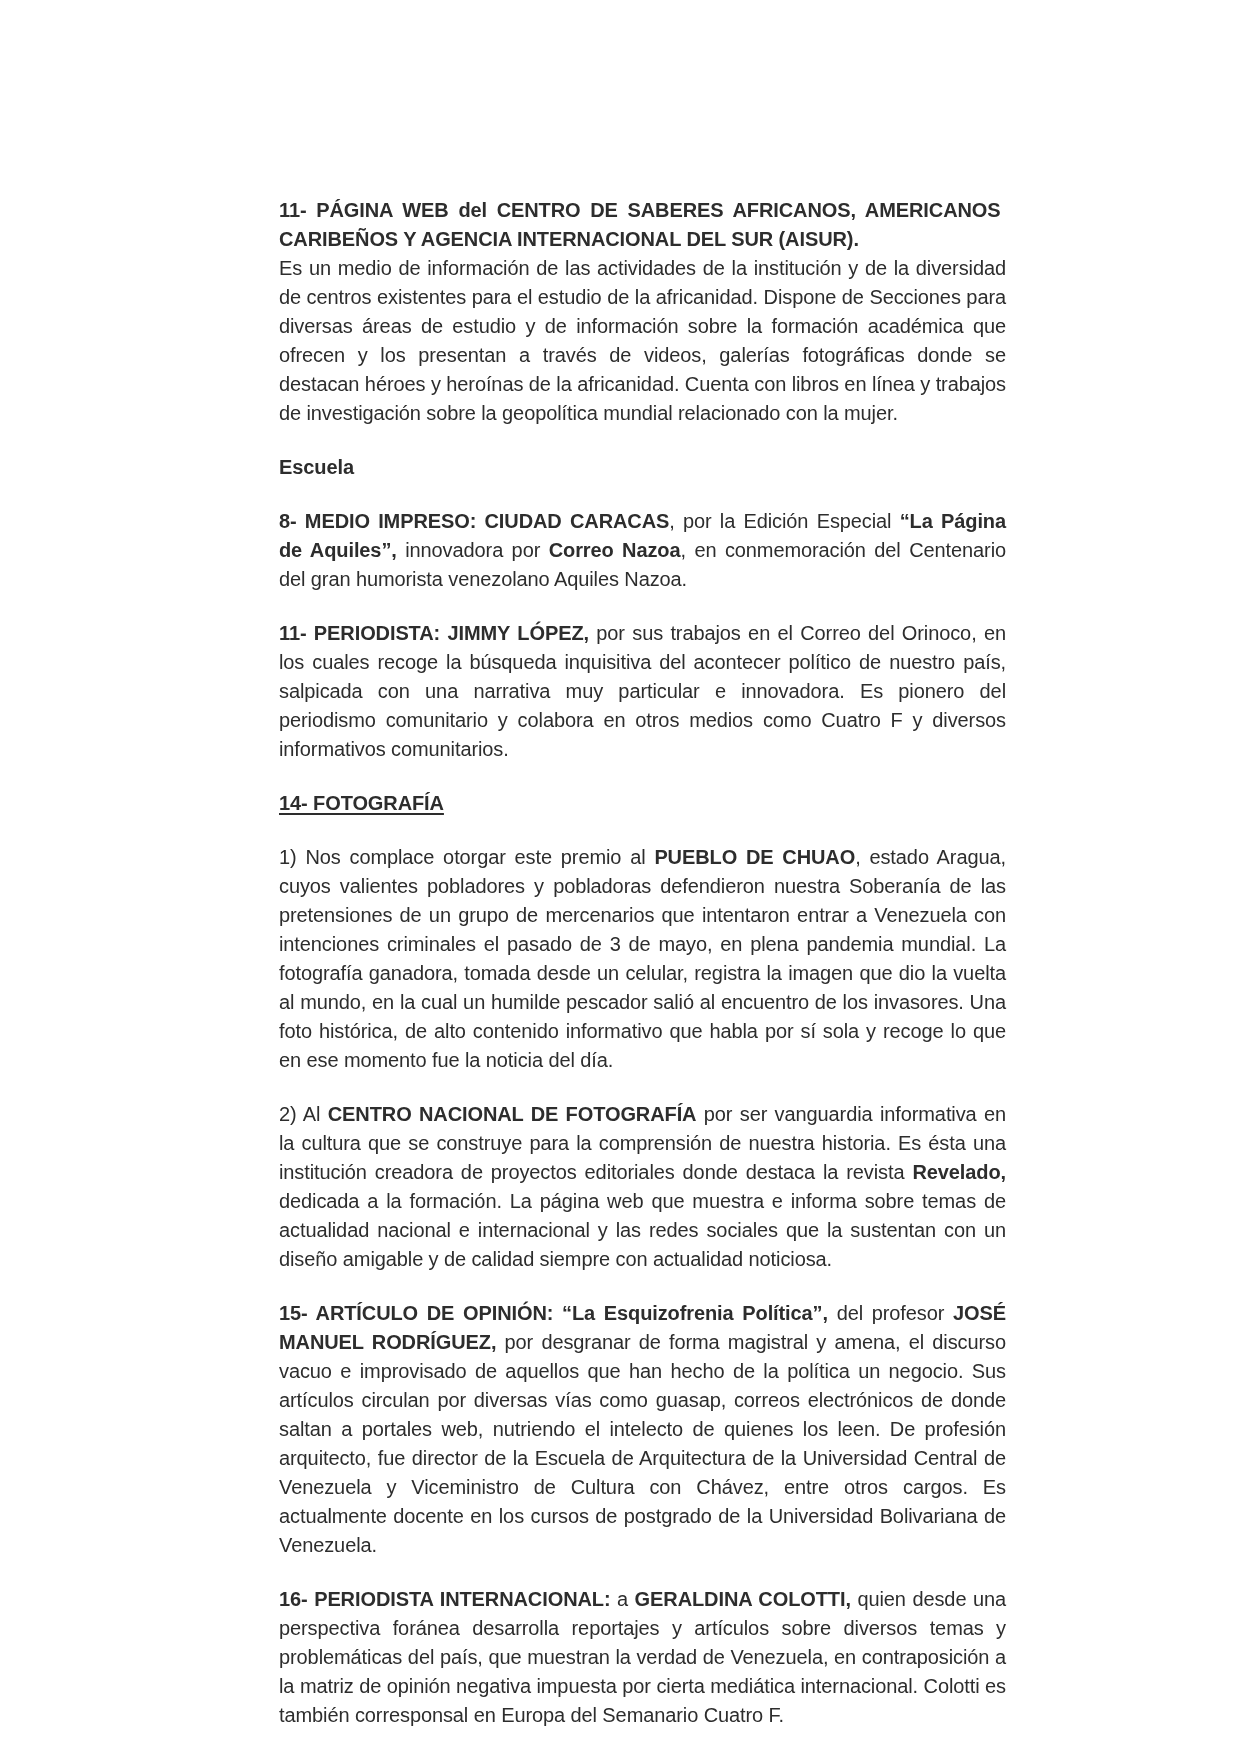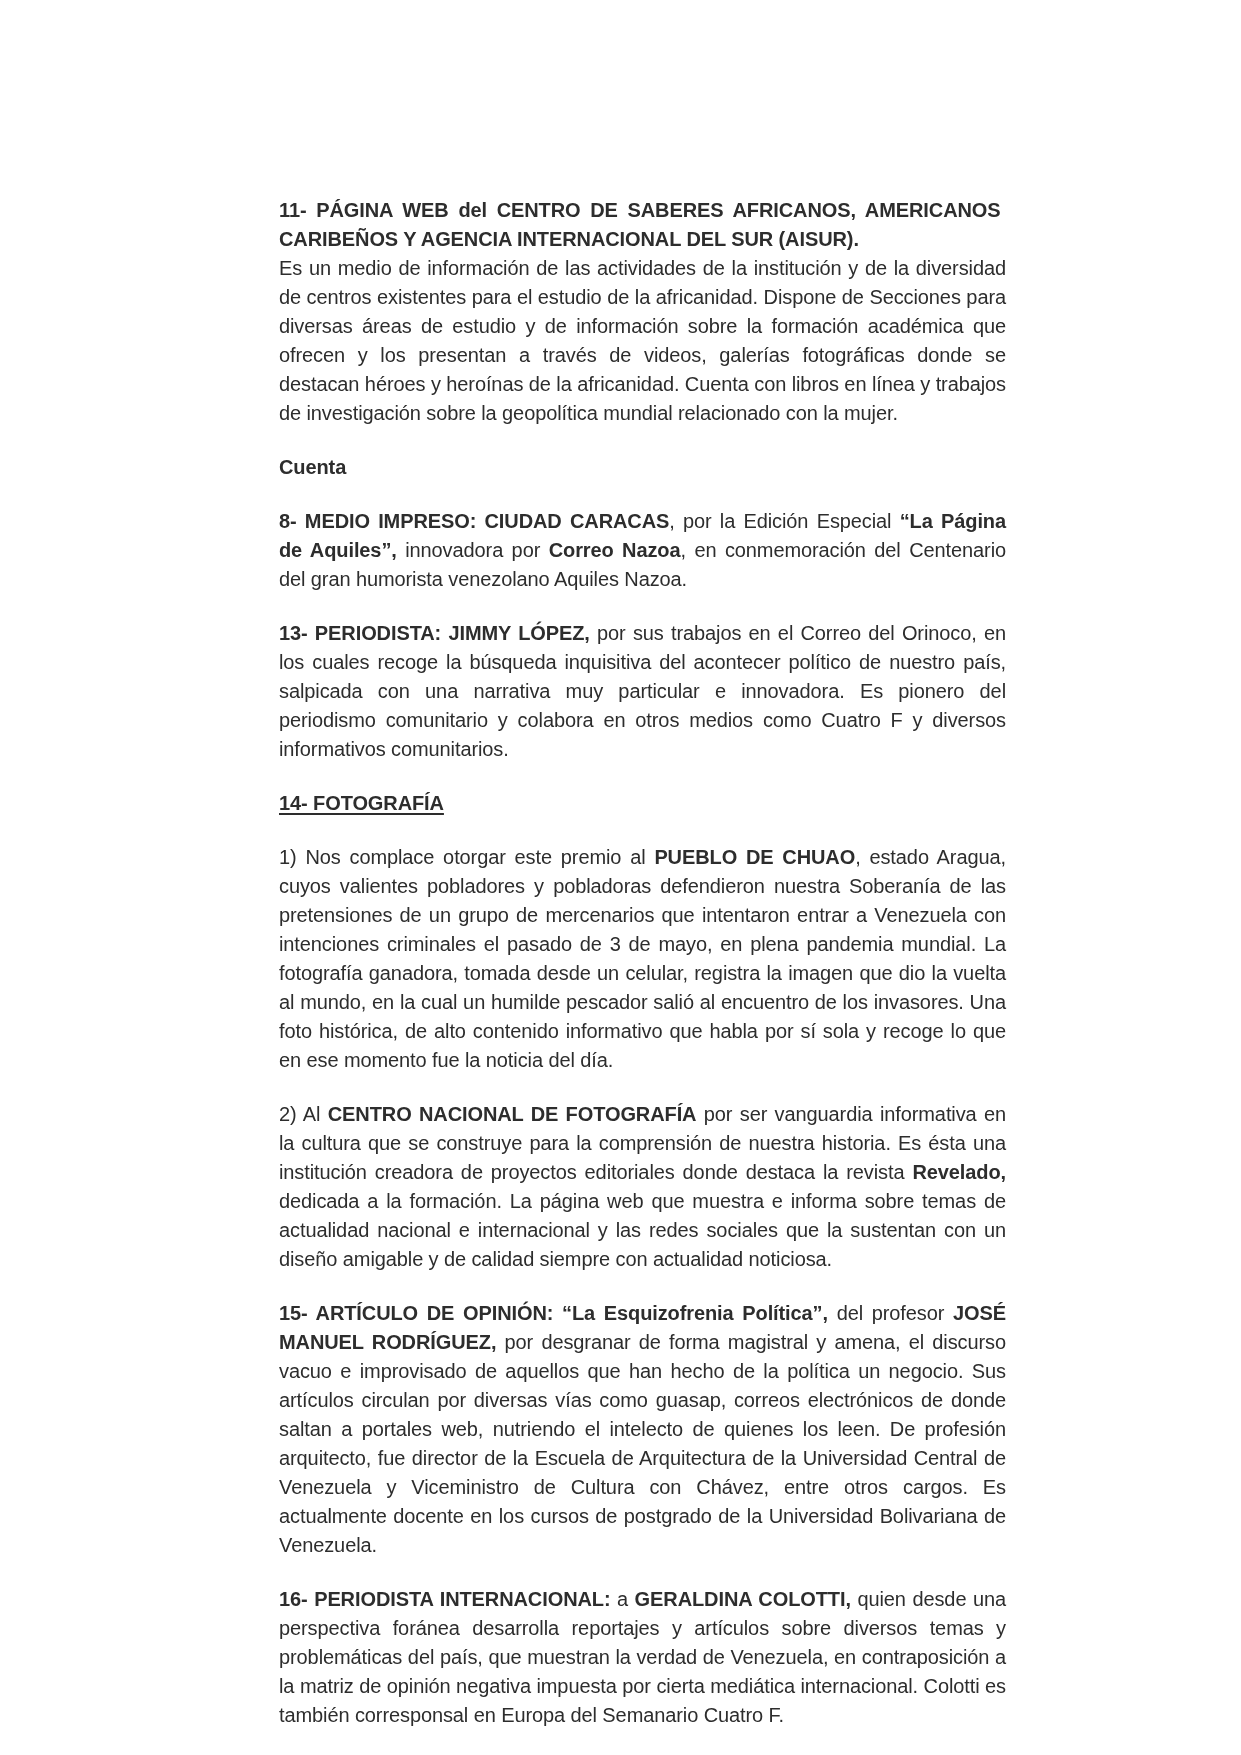--- a/index.html
+++ b/index.html
@@ -41,25 +41,25 @@
 </style>
 </head>
 <body>
 
 <div class="page">
 
   <p class="para attached"><b>11- PÁGINA WEB del CENTRO DE SABERES AFRICANOS, AMERICANOS&nbsp; CARIBEÑOS Y AGENCIA INTERNACIONAL DEL SUR (AISUR).</b></p>
 
   <p class="para"><span>Es un medio de información de las actividades de la institución y de la diversidad de centros existentes para el estudio de la africanidad. Dispone de Secciones para diversas áreas de estudio y de información sobre la formación académica que ofrecen y los presentan a través de videos, galerías fotográficas donde se destacan héroes y heroínas de la africanidad. Cuenta con libros en línea y trabajos de investigación sobre la geopolítica mundial relacionado con la mujer.</span></p>
 
-  <p class="para"><b>Cuenta</b></p>
+  <p class="para"><b>Escuela</b></p>
 
   <p class="para"><b>8- MEDIO IMPRESO: CIUDAD CARACAS</b><span>, por la Edición Especial </span><b>“La Página de Aquiles”,</b><span> innovadora por </span><b>Correo Nazoa</b><span>, en conmemoración del Centenario del gran humorista venezolano Aquiles Nazoa.</span></p>
 
-  <p class="para"><b>13- PERIODISTA: JIMMY LÓPEZ,</b><span> por sus trabajos en el Correo del Orinoco, en los cuales recoge la búsqueda inquisitiva del acontecer político de nuestro país, salpicada con una narrativa muy particular e innovadora. Es pionero del periodismo comunitario y colabora en otros medios como Cuatro F y diversos informativos comunitarios.</span></p>
+  <p class="para"><b>11- PERIODISTA: JIMMY LÓPEZ,</b><span> por sus trabajos en el Correo del Orinoco, en los cuales recoge la búsqueda inquisitiva del acontecer político de nuestro país, salpicada con una narrativa muy particular e innovadora. Es pionero del periodismo comunitario y colabora en otros medios como Cuatro F y diversos informativos comunitarios.</span></p>
 
   <p class="para"><b class="u">14- FOTOGRAFÍA</b></p>
 
   <p class="para"><span>1) Nos complace otorgar este premio al </span><b>PUEBLO DE CHUAO</b><span>, estado Aragua, cuyos valientes pobladores y pobladoras defendieron nuestra Soberanía de las pretensiones de un grupo de mercenarios que intentaron entrar a Venezuela con intenciones criminales el pasado de 3 de mayo, en plena pandemia mundial. La fotografía ganadora, tomada desde un celular, registra la imagen que dio la vuelta al mundo, en la cual un humilde pescador salió al encuentro de los invasores. Una foto histórica, de alto contenido informativo que habla por sí sola y recoge lo que en ese momento fue la noticia del día.</span></p>
 
   <p class="para"><span>2) Al </span><b>CENTRO NACIONAL DE FOTOGRAFÍA</b><span> por ser vanguardia informativa en la cultura que se construye para la comprensión de nuestra historia. Es ésta una institución creadora de proyectos editoriales donde destaca la revista </span><b>Revelado,</b><span> dedicada a la formación. La página web que muestra e informa sobre temas de actualidad nacional e internacional y las redes sociales que la sustentan con un diseño amigable y de calidad siempre con actualidad noticiosa.</span></p>
 
 
   <p class="para"><b>15- ARTÍCULO DE OPINIÓN: “La Esquizofrenia Política”,</b><span> del profesor </span><b>JOSÉ MANUEL RODRÍGUEZ,</b><span> por desgranar de forma magistral y amena, el discurso vacuo e improvisado de aquellos que han hecho de la política un negocio. Sus artículos circulan por diversas vías como guasap, correos electrónicos de donde saltan a portales web, nutriendo el intelecto de quienes los leen. De profesión arquitecto, fue director de la Escuela de Arquitectura de la Universidad Central de Venezuela y Viceministro de Cultura con Chávez, entre otros cargos. Es actualmente docente en los cursos de postgrado de la Universidad Bolivariana de Venezuela.</span></p>
 

